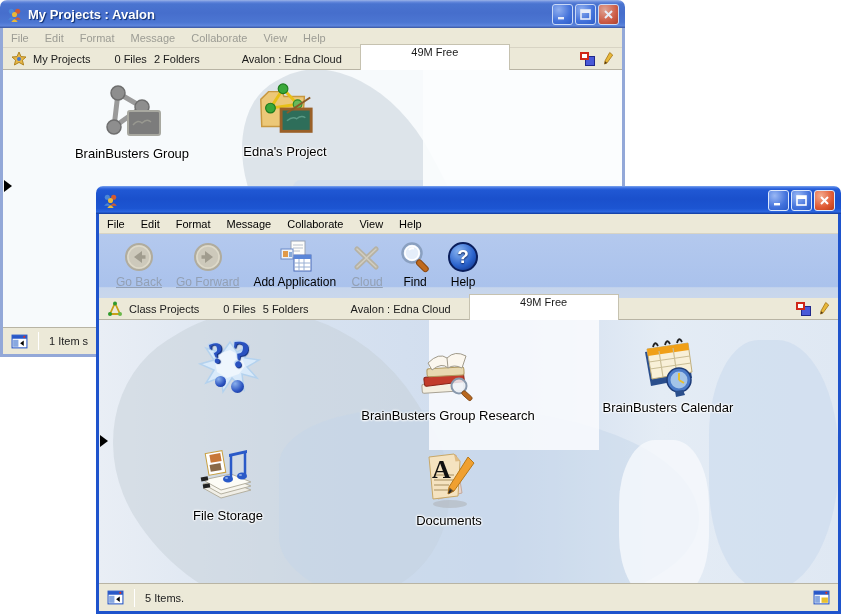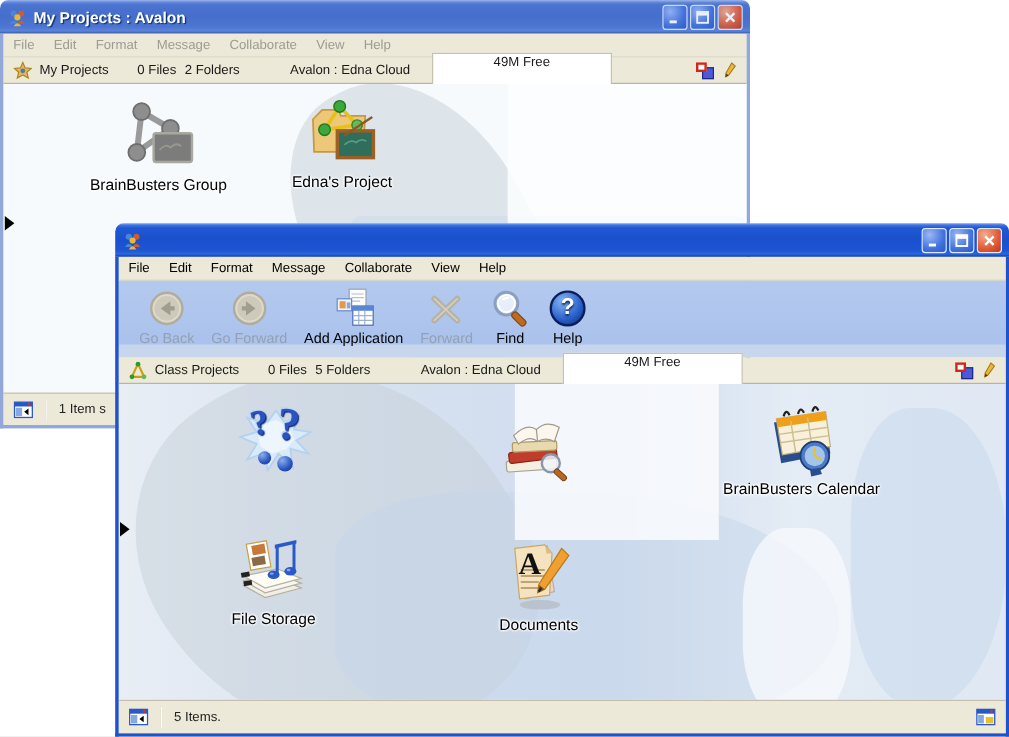--- a/index.html
+++ b/index.html
@@ -51,21 +51,21 @@
   #front-win .win-frame { border-color:#1e53cc; border-width:0 3px 4px 3px; }
   #front-win .statusbar { flex:0 0 28px; }
   #front-win .content { background:linear-gradient(90deg,#e9eef5 0%,#d7e2f0 28%,#cfdcee 55%,#e4ecf5 76%,#dfe8f3 100%); }
 
   
   .toolbar { height:64px; flex:0 0 64px; display:flex; align-items:flex-start; padding:5px 0 0 10px;
              background:linear-gradient(180deg,#b4c9ee 0%,#aac2ec 82%,#c6d5ec 84%,#c9d7ec 100%); }
   .tbtn { display:flex; flex-direction:column; align-items:center; padding:1px 7px; gap:1px; }
   .tbtn .tico { width:34px; height:34px; display:flex; align-items:center; justify-content:center; }
   .tbtn .tlbl { font-size:12px; color:#000; white-space:nowrap; }
-  .tbtn.disabled .tlbl { color:#93a0b4; }
+  .tbtn.disabled .tlbl { color:#93a0b4;text-decoration:underline; }
 
   
   .help-circle { width:30px; height:30px; border-radius:50%; border:2px solid #0a1e5c;
                  background:radial-gradient(circle at 35% 28%, #8ab6f2, #2a62cc 58%, #0c2a78);
                  color:#fff; font-weight:bold; font-size:19px; display:flex; align-items:center;
                  justify-content:center; text-shadow:0 1px 2px #061a50; }
 
   
   .item { position:absolute; width:210px; display:flex; flex-direction:column; align-items:center; gap:2px; }
   .iico { position:relative; width:66px; height:62px; display:flex; align-items:center; justify-content:center; }
@@ -284,21 +284,21 @@
             </span>
           <span class="tlbl">Add Application</span>
         </div>
         <div class="tbtn disabled">
           <span class="tico">
             <svg width="32" height="32" viewBox="0 0 32 32">
               <path d="M6 8 L25 26 M25 8 L6 26" stroke="#b6b2a4" stroke-width="5" stroke-linecap="round"></path>
               <path d="M6 8 L25 26 M25 8 L6 26" stroke="#d2cec0" stroke-width="1.5" stroke-linecap="round"></path>
             </svg>
             </span>
-          <span class="tlbl">Forward</span>
+          <span class="tlbl">Cloud</span>
         </div>
         <div class="tbtn">
           <span class="tico">
             <svg width="34" height="34" viewBox="0 0 34 34">
               <circle cx="14" cy="13" r="9.5" fill="#eef4fb" fill-opacity=".85" stroke="#8aa0c0" stroke-width="2.5"></circle>
               <circle cx="14" cy="13" r="7" fill="none" stroke="#ffffff" stroke-width="1.5"></circle>
               <path d="M11 10 q2 -2.5 5 -1.5" stroke="#fff" stroke-width="2" fill="none"></path>
               <rect x="20.5" y="19" width="14" height="5.5" rx="2.5" fill="#c06a1e" stroke="#8a4810" stroke-width="1" transform="rotate(45 21 20)"></rect>
             </svg>
             </span>
@@ -365,20 +365,21 @@
             <svg width="66" height="60" viewBox="0 0 66 60">
               <rect x="7" y="38" width="42" height="9" rx="2" fill="#f4efe0" stroke="#a8a294" transform="rotate(-4 28 42)"></rect>
               <rect x="9" y="30" width="40" height="9" rx="2" fill="#c23c2c" stroke="#8a2418" transform="rotate(-7 29 34)"></rect>
               <rect x="12" y="23" width="37" height="8" rx="2" fill="#e8d9b0" transform="rotate(-3 30 27)" stroke="#b09a60"></rect>
               <path d="M13 18 Q24 7 32 13 Q40 5 51 11 L47 23 Q39 19 33 23 Q27 17 17 25 Z" fill="#fbf7ee" stroke="#a09a8a"></path>
               <path d="M32 13 L33 23" stroke="#a09a8a"></path>
               <circle cx="44" cy="41" r="7.5" fill="#eef3fa" fill-opacity=".85" stroke="#8898ac" stroke-width="2"></circle>
               <rect x="49" y="45" width="12" height="4.5" rx="2" fill="#b86820" stroke="#7a4210" stroke-width=".8" transform="rotate(42 49 45)"></rect>
             </svg>
           </div>
+          <div class="ilbl">BrainBusters Group Research</div>
         </div>
 
         <div class="item" style="left:464px; top:16px;">
           <div class="iico">
             <svg width="66" height="62" viewBox="0 0 66 62">
               <path d="M10 16 L52 9 L57 42 L16 50 Z" fill="#2a4e8c"></path>
               <path d="M12 13 L53 7 L57 36 L17 43 Z" fill="#f8f0d8" stroke="#c0ae7c"></path>
               <path d="M12 13 L53 7 L54 14 L13 20 Z" fill="#f0a018"></path>
               <path d="M14 26 L55 20 M15 33 L56 27 M24 15 L28 41 M38 12 L42 39" stroke="#cabe96" stroke-width="1.2" fill="none"></path>
               <path d="M18 11 q2 -7 5 -1 M30 9 q2 -7 5 -1 M42 7 q2 -7 5 -1" stroke="#222" stroke-width="1.8" fill="none"></path>

